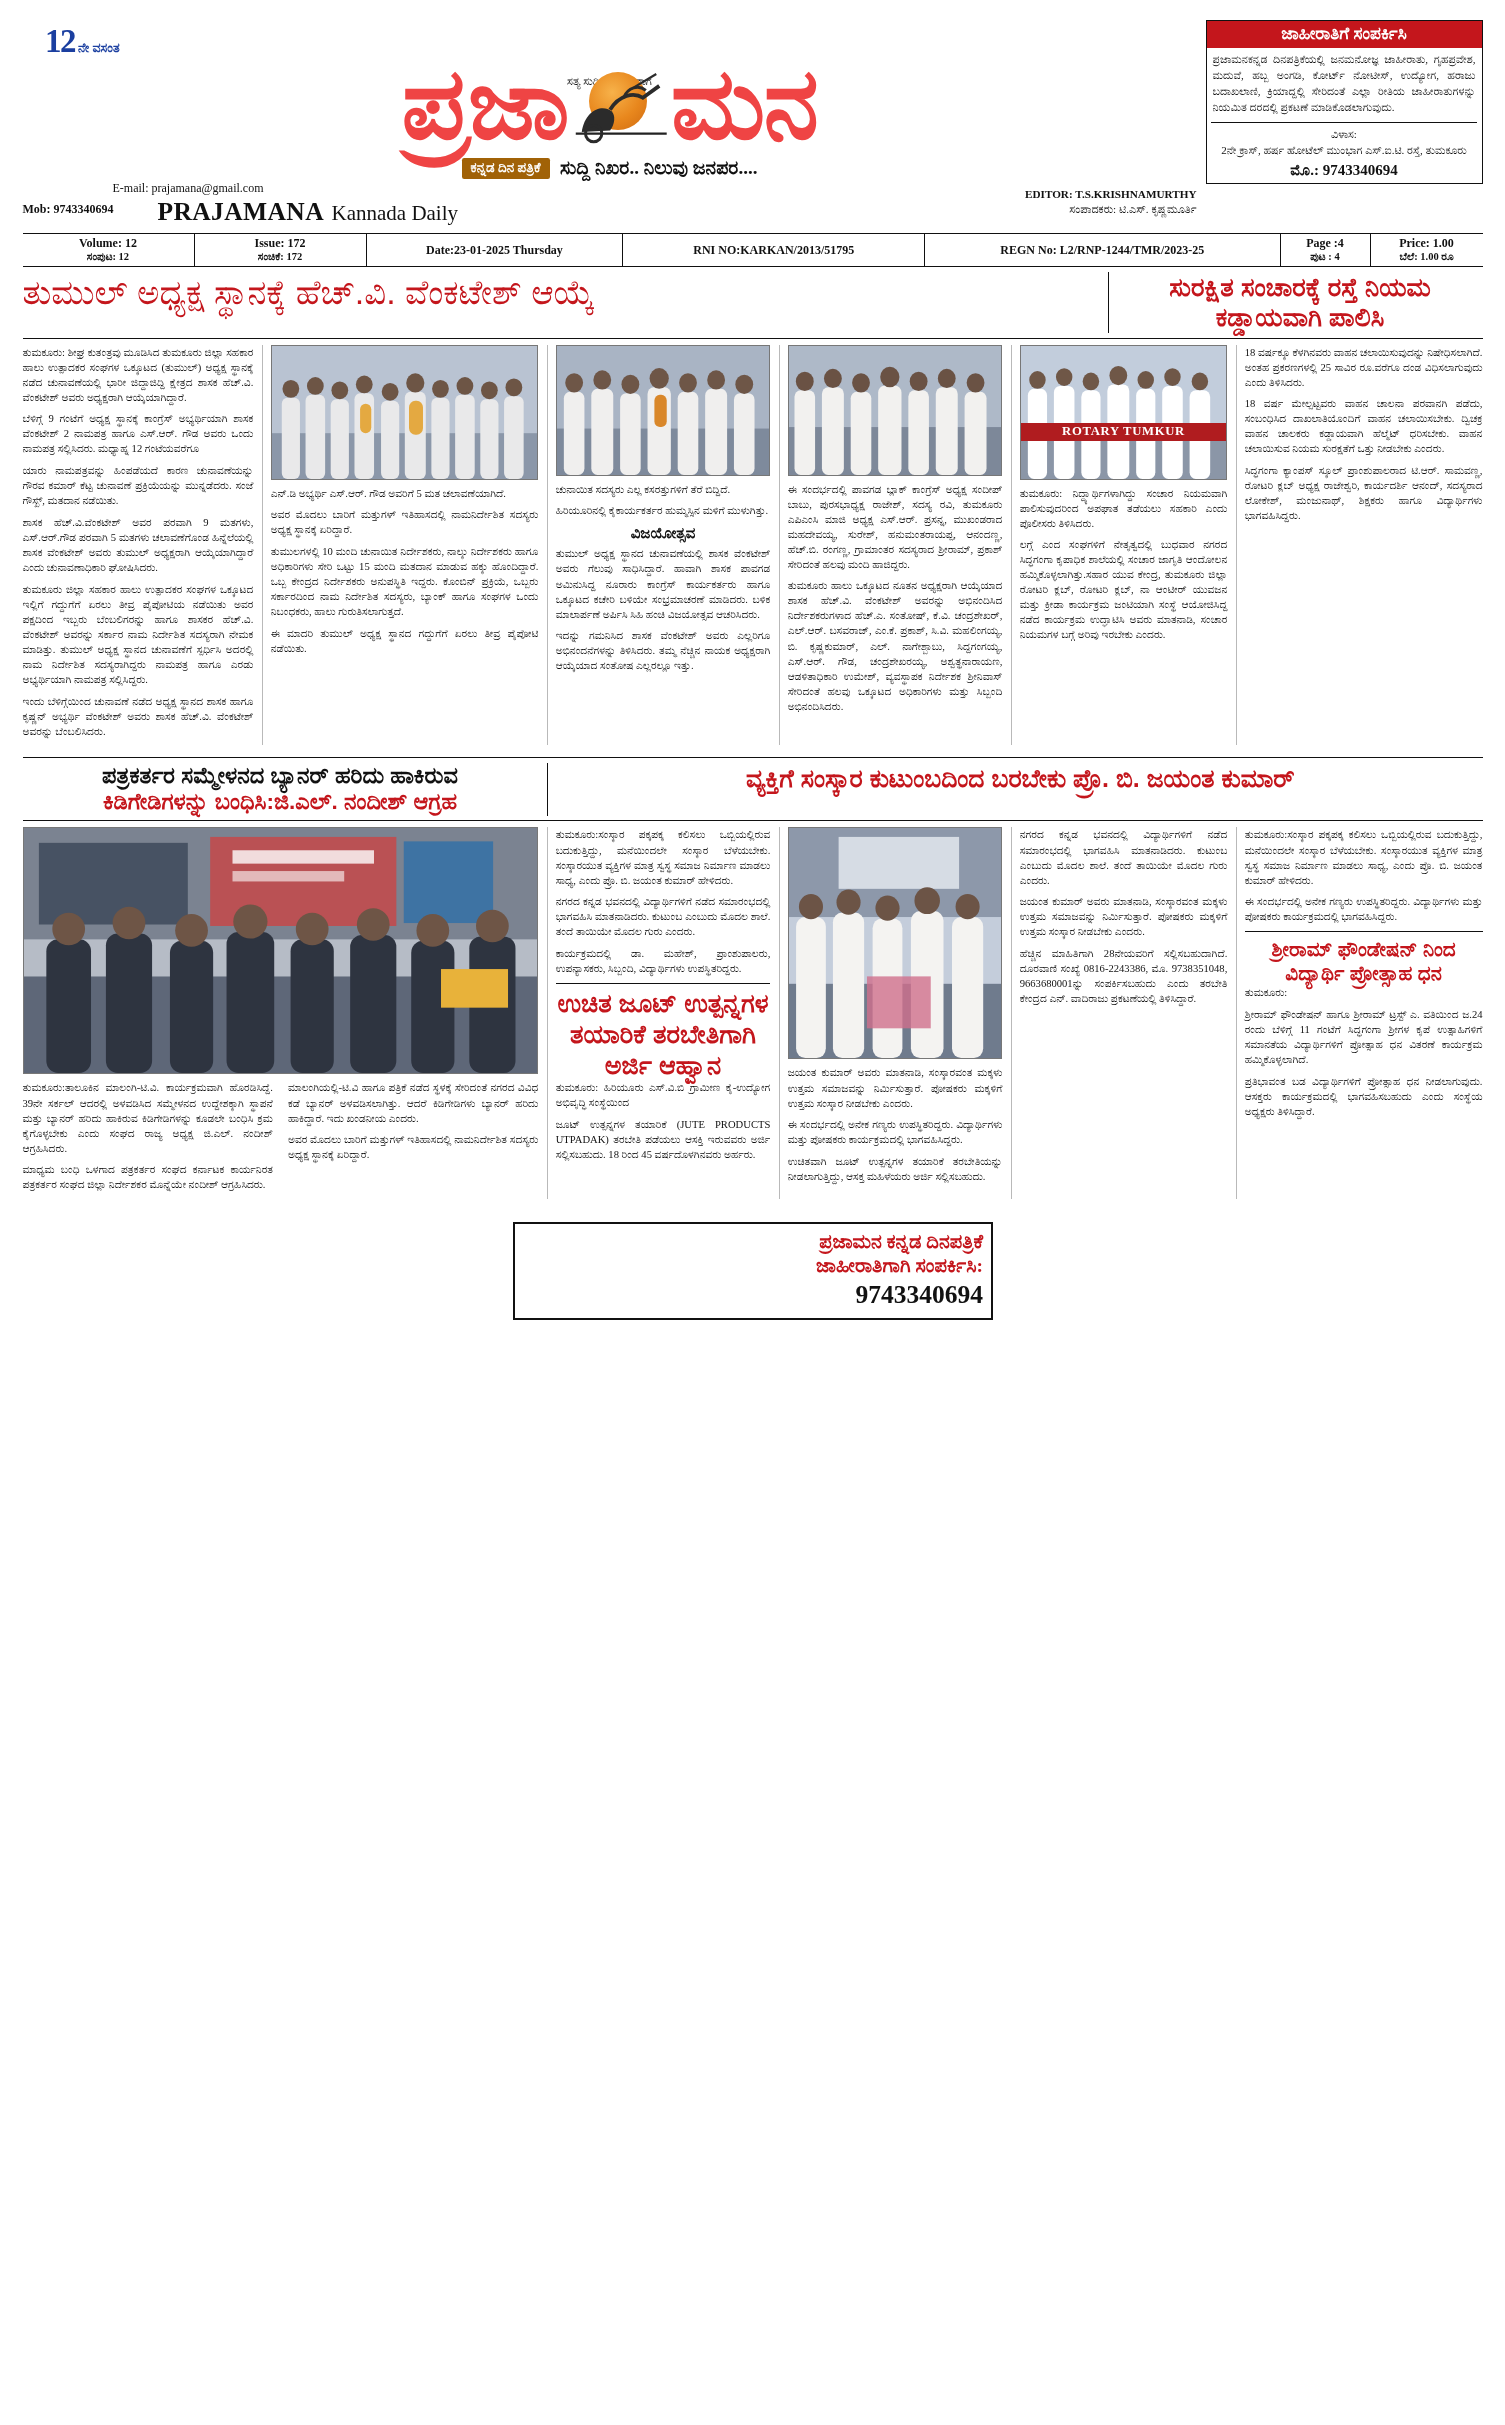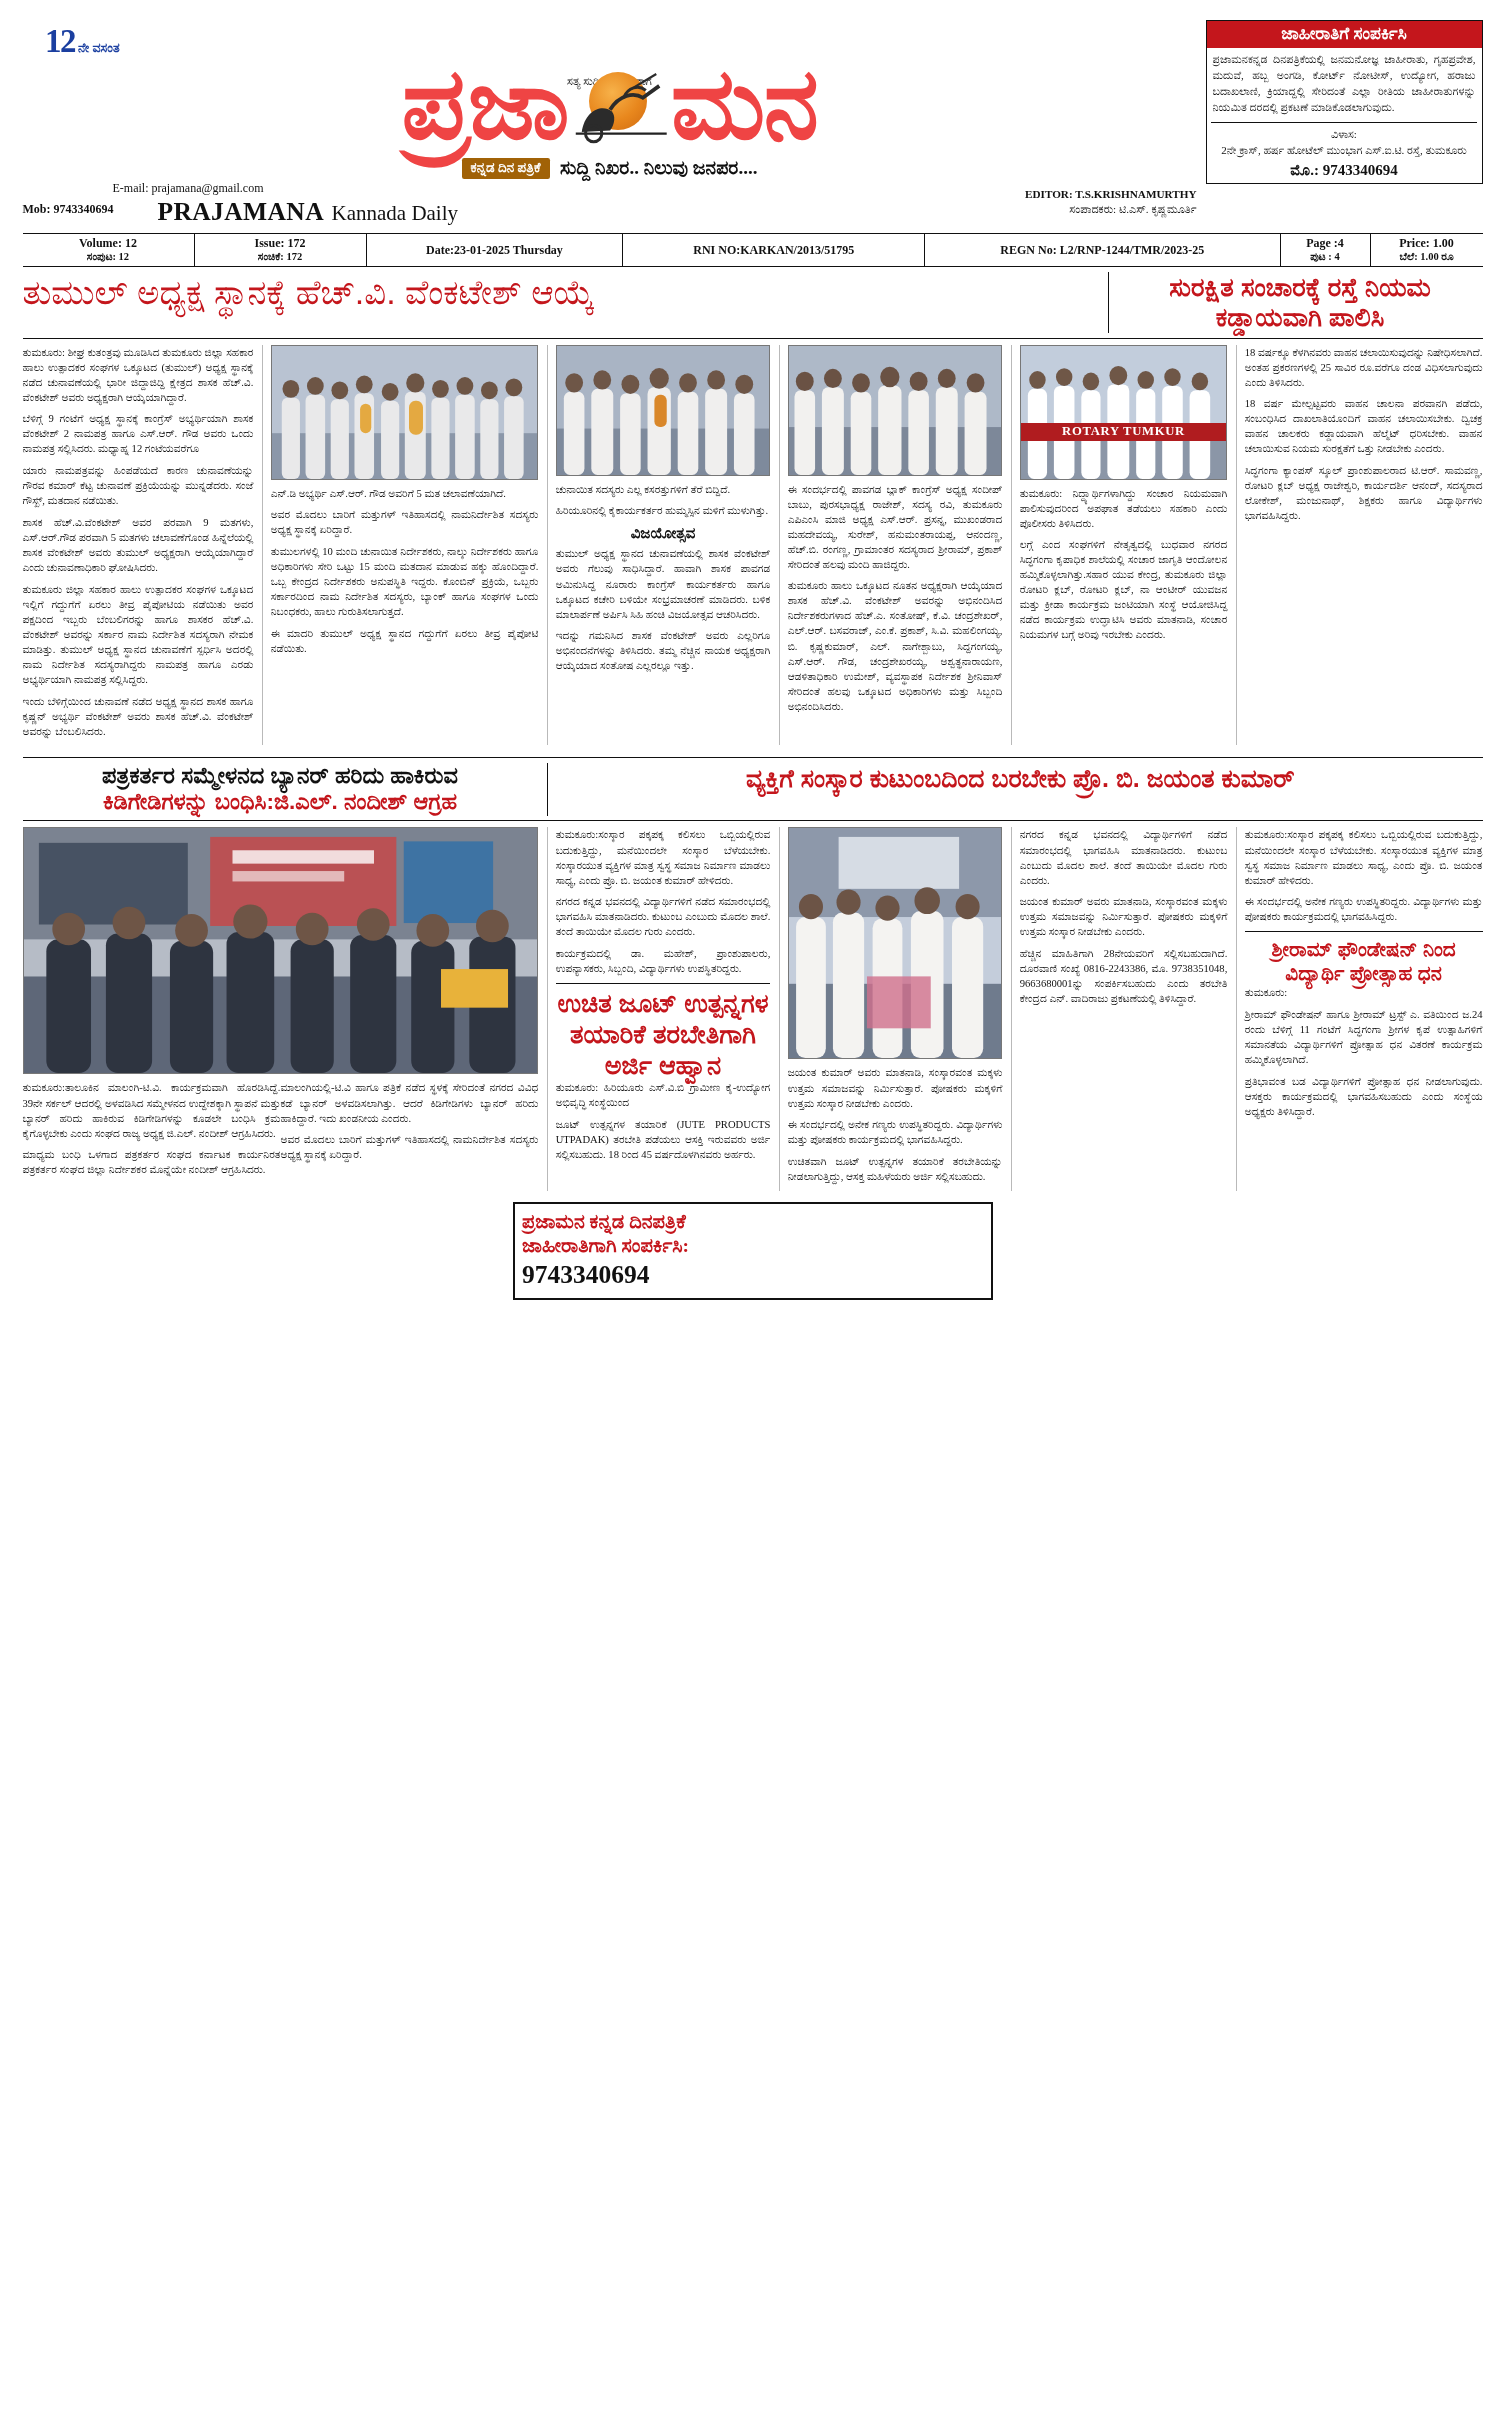--- a/index.html
+++ b/index.html
@@ -237,24 +237,24 @@
   }
   .mid-head-2 {
     text-align:center; color:#c4161c; font-weight:bold;
     font-size: 20px; line-height:1.22;
     font-family: "Liberation Sans", sans-serif;
     border-top: 1.5px solid #111; margin-top: 6px; padding-top: 4.5px;
   }
 
   
   .footer-box {
-    margin: 11px auto 0 auto;
+    margin: 23px auto 0 auto;
     width: 480px;
     border: 2.2px double #111;
-    text-align: left;
+    text-align: right;
     padding: 6px 7.5px 7.5px 7.5px;
   }
   .fb-l1 { font-size: 19.5px; font-weight: bold; color:#c4161c; line-height:1.25;}
   .fb-l2 { font-size: 19.5px; font-weight: bold; color:#c4161c; line-height:1.25;}
   .fb-ph { font-size: 25.5px; font-weight: bold; color:#111; margin-top: 1.5px;}
 </style>
 </head>
 <body>
 
 <div class="page">
@@ -536,21 +536,21 @@
               <circle cx="225" cy="138" r="22"></circle>
             <circle cx="304" cy="126" r="23"></circle>
               <circle cx="387" cy="136" r="22"></circle>
               <circle cx="469" cy="130" r="22"></circle>
             <circle cx="549" cy="138" r="22"></circle>
               <circle cx="629" cy="132" r="22"></circle>
           </g>
           <rect x="560" y="190" width="90" height="52" fill="#e8b23a"></rect>
         </svg>
       </div>
-      <div style="display:flex; gap:0;">
+      <div style="display:flex; gap:15px;">
         <div style="flex:1 1 50%;">
           <p class="body">ತುಮಕೂರು:ತಾಲೂಕಿನ ಮಾಲಂಗಿ-ಟಿ.ವಿ. ಕಾರ್ಯಕ್ರಮವಾಗಿ ಹೊರಡಿಸಿದ್ದೆ. 39ನೇ ಸರ್ಕಲ್ ಆದರಲ್ಲಿ ಅಳವಡಿಸಿದ ಸಮ್ಮೇಳನದ ಉದ್ದೇಶಕ್ಕಾಗಿ ಸ್ಥಾಪನೆ ಮತ್ತು ಬ್ಯಾನರ್ ಹರಿದು ಹಾಕಿರುವ ಕಿಡಿಗೇಡಿಗಳನ್ನು ಕೂಡಲೇ ಬಂಧಿಸಿ ಕ್ರಮ ಕೈಗೊಳ್ಳಬೇಕು ಎಂದು ಸಂಘದ ರಾಜ್ಯ ಅಧ್ಯಕ್ಷ ಜಿ.ಎಲ್. ನಂದೀಶ್ ಆಗ್ರಹಿಸಿದರು.</p>
           <p class="body">ಮಾಧ್ಯಮ ಬಂಧಿ ಒಳಗಾದ ಪತ್ರಕರ್ತರ ಸಂಘದ ಕರ್ನಾಟಕ ಕಾರ್ಯನಿರತ ಪತ್ರಕರ್ತರ ಸಂಘದ ಜಿಲ್ಲಾ ನಿರ್ದೇಶಕರ ಮೊನ್ನೆಯೇ ನಂದೀಶ್ ಆಗ್ರಹಿಸಿದರು.</p>
         </div>
         <div style="flex:1 1 50%;">
           <p class="body">ಮಾಲಂಗಿಯಲ್ಲಿ-ಟಿ.ವಿ ಹಾಗೂ ಪತ್ರಿಕೆ ನಡೆದ ಸ್ಥಳಕ್ಕೆ ಸೇರಿದಂತೆ ನಗರದ ವಿವಿಧ ಕಡೆ ಬ್ಯಾನರ್ ಅಳವಡಿಸಲಾಗಿತ್ತು. ಆದರೆ ಕಿಡಿಗೇಡಿಗಳು ಬ್ಯಾನರ್ ಹರಿದು ಹಾಕಿದ್ದಾರೆ. ಇದು ಖಂಡನೀಯ ಎಂದರು.</p>
           <p class="body">ಅವರ ಮೊದಲು ಬಾರಿಗೆ ಮತ್ತುಗಳ್ ಇತಿಹಾಸದಲ್ಲಿ ನಾಮನಿರ್ದೇಶಿತ ಸದಸ್ಯರು ಅಧ್ಯಕ್ಷ ಸ್ಥಾನಕ್ಕೆ ಏರಿದ್ದಾರೆ.</p>
         </div>
       </div>
     </div>

